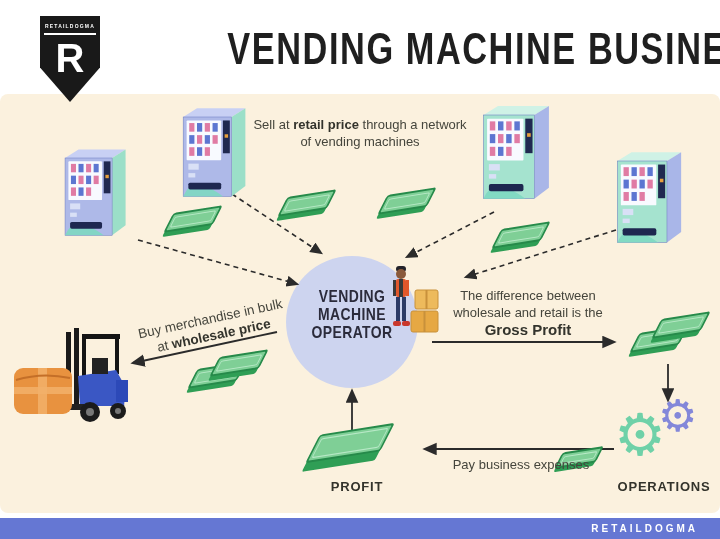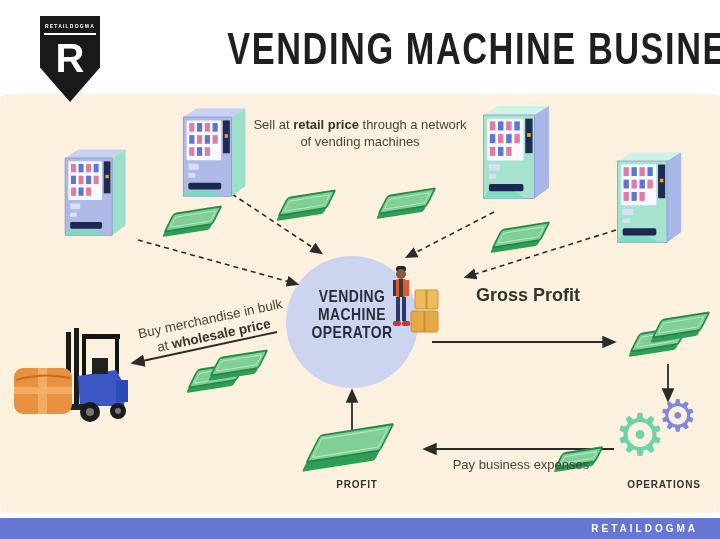--- a/index.html
+++ b/index.html
@@ -37,24 +37,24 @@
   
   svg.overlay{left:0;top:0;width:720px;height:539px;z-index:3;pointer-events:none;}
   .dash{stroke:#2b2b2b;stroke-width:1.6;stroke-dasharray:5 4;fill:none;}
   .solid{stroke:#2b2b2b;stroke-width:1.8;fill:none;}
 
   
   .note{color:#45453c;font-size:13px;line-height:17px;z-index:5;text-align:center;}
   .note b{color:#33332c;}
   .sell-note{left:252px;top:116px;width:216px;}
   .gross-note{left:432px;top:287px;width:192px;}
-  .gross-note b{display:block;font-size:18px;}
+  .gross-note b{display:block;font-size:15px;}
   .buy-note{left:116px;top:310px;width:192px;transform:rotate(-12deg);font-size:13.5px;}
   .pay-note{left:450px;top:456px;width:142px;}
-  .small-label{font-size:10px;font-weight:800;letter-spacing:.8px;color:#33332b;
+  .small-label{font-size:13px;font-weight:800;letter-spacing:.8px;color:#33332b;
           z-index:5;text-align:center;}
   .profit-label{left:312px;top:479px;width:90px;}
   .operations-label{left:606px;top:479px;width:116px;}
 
   
   .bill{position:absolute;width:46px;height:14px;background:#7fcf96;
         border:2px solid #268a4a;border-radius:3px;z-index:4;
         transform:rotate(-9deg) skewX(-36deg);
         box-shadow:0 5px 0 -1px #2f9e55;}
   .bill::after{content:"";position:absolute;inset:2px;border:1px solid #b7e8c6;
@@ -207,20 +207,21 @@
 <div class="bill sm" style="left:558px;top:450px"></div>
 <div class="bill profit" style="left:312px;top:430px"></div>
 
 <div class="abs gear green">⚙</div>
 <div class="abs gear purple">⚙</div>
 
 <div class="abs note sell-note">
   <span>Sell at </span><b>retail price</b><span> through a network of vending machines</span>
 </div>
 <div class="abs note gross-note">
+  <span>The difference between wholesale and retail is the</span>
   <b>Gross Profit</b>
 </div>
 <div class="abs note buy-note">
   <div>Buy merchandise in bulk</div>
   <div><span>at </span><b>wholesale price</b></div>
 </div>
 <div class="abs note pay-note">Pay business expenses</div>
 
 <div class="abs small-label profit-label">PROFIT</div>
 <div class="abs small-label operations-label">OPERATIONS</div>

